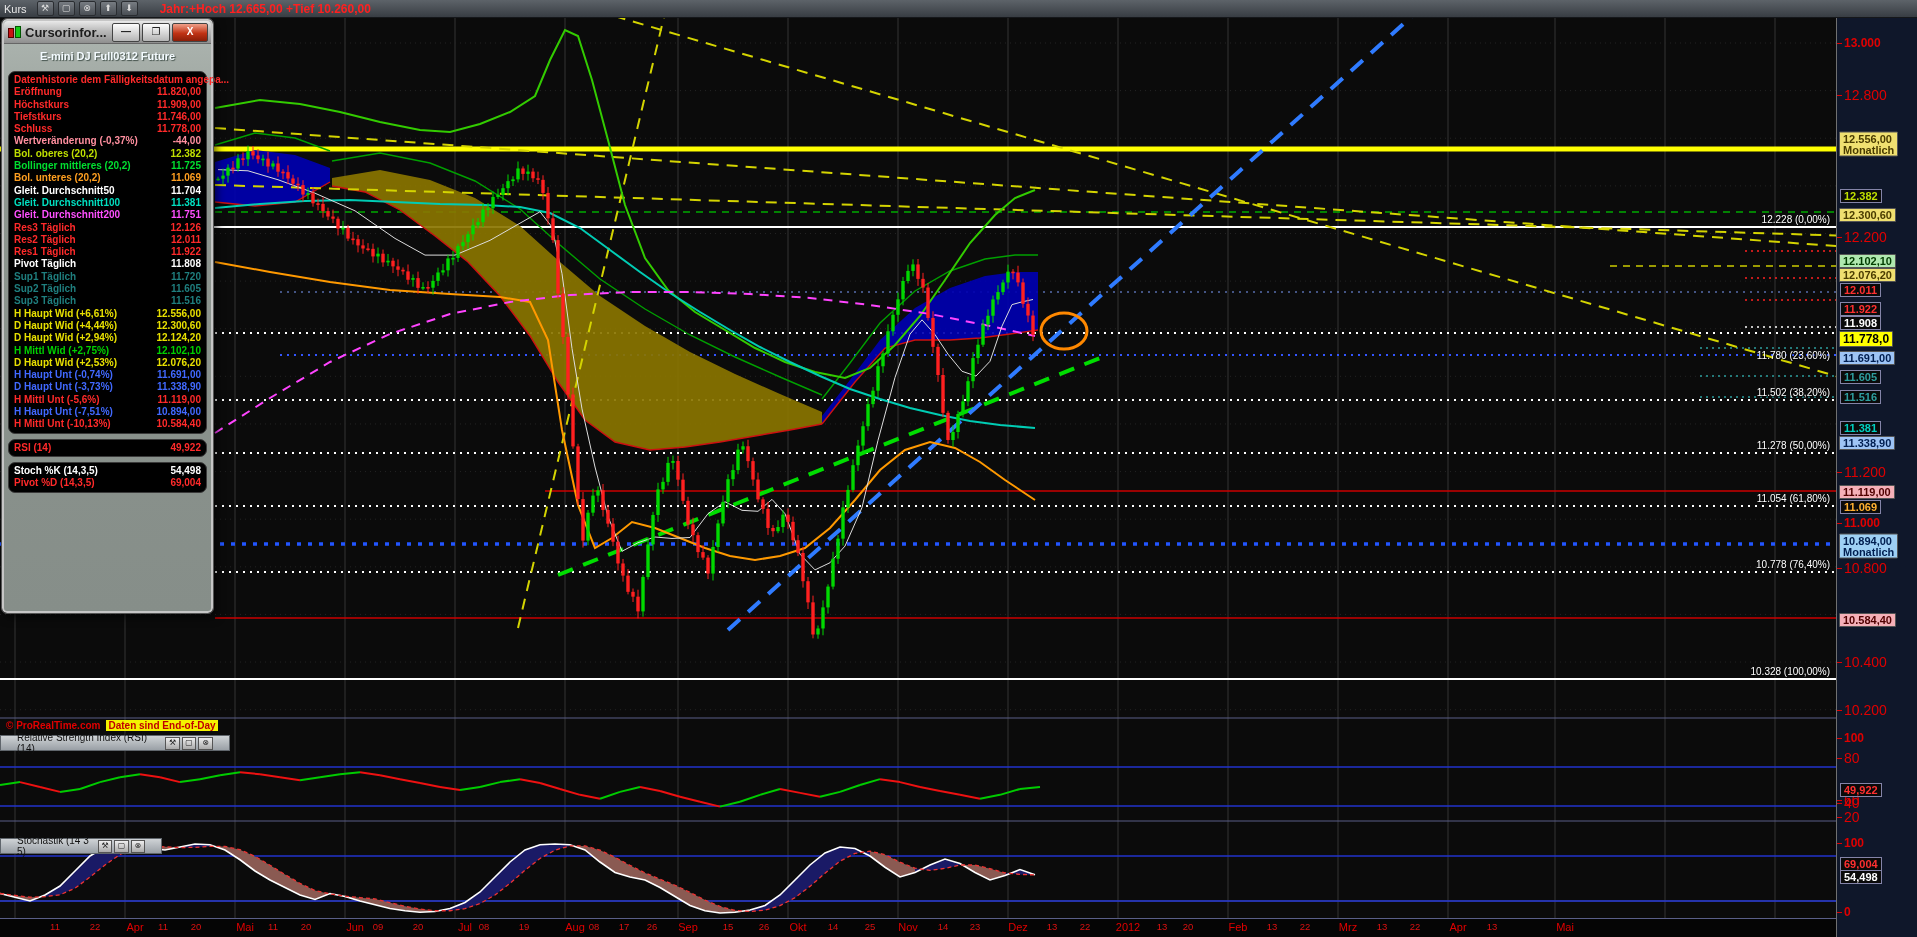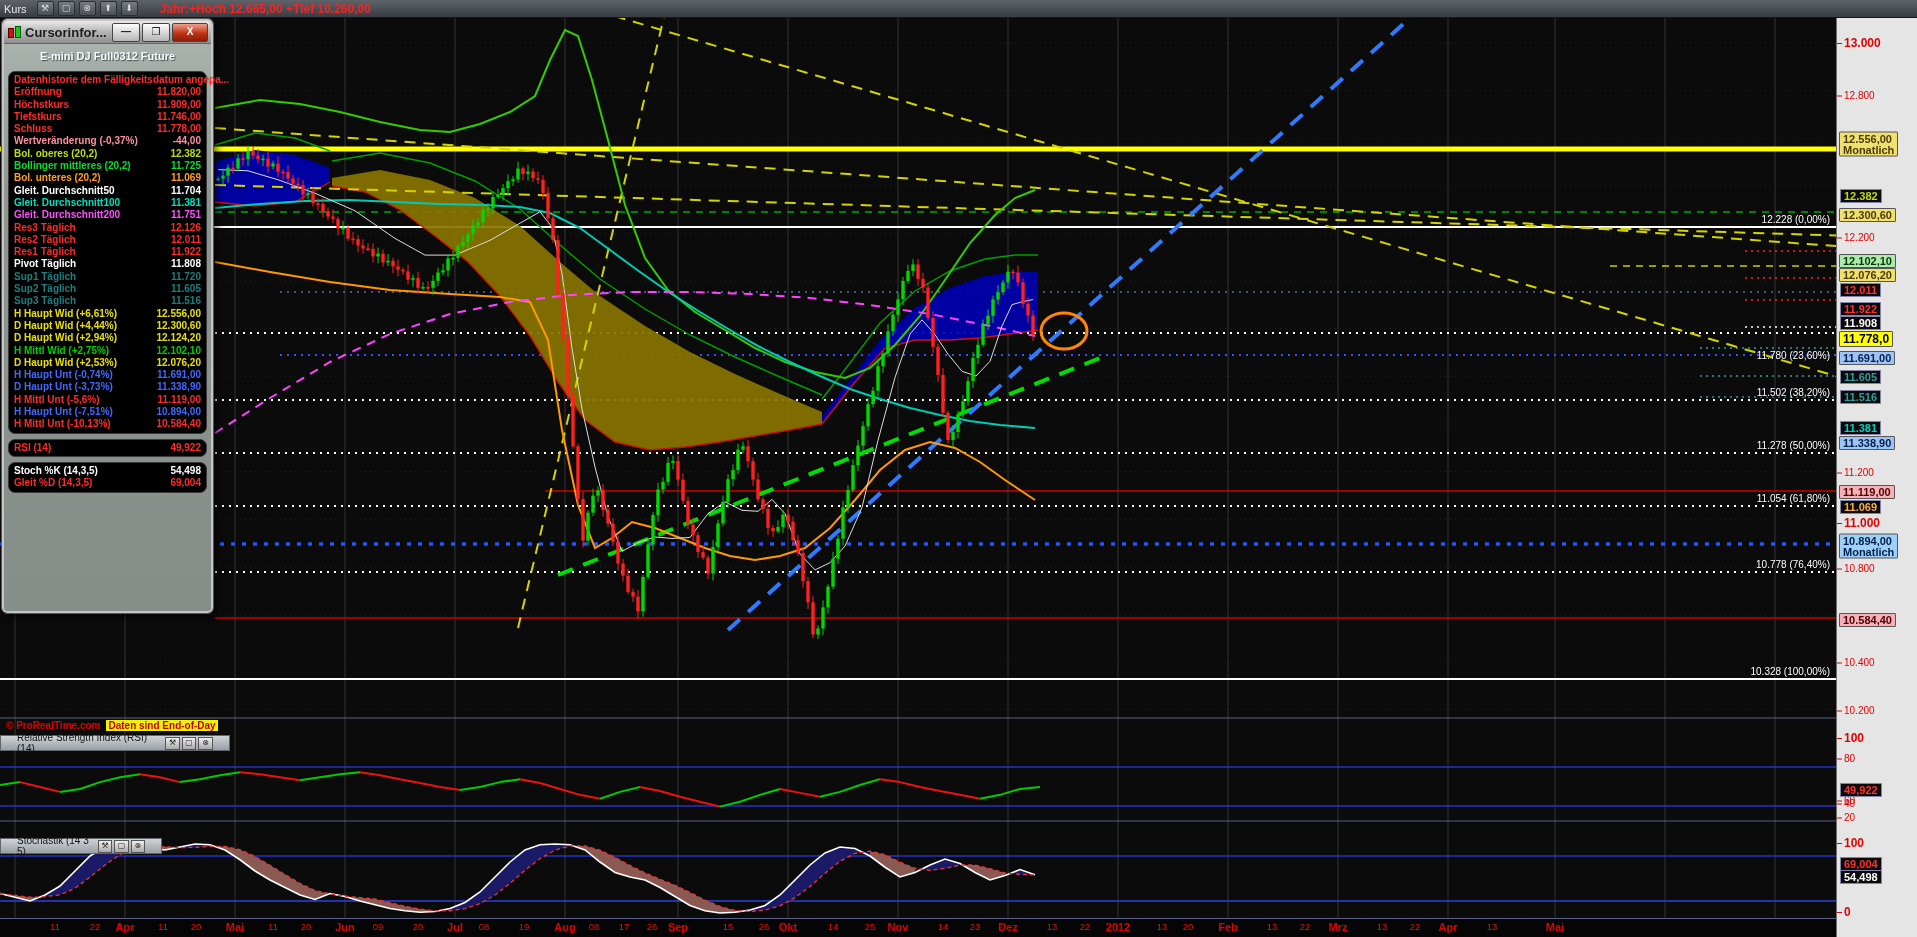--- a/index.html
+++ b/index.html
@@ -45,35 +45,35 @@
   .fib-label{position:absolute;width:205px;text-align:right;font-size:10px;color:#fff;
     text-shadow:1px 1px 1px #000;}
   #copyright{position:absolute;left:6px;top:703px;font-size:10px;font-weight:bold;color:#e00000;z-index:5;}
   #copyright .hl{background:#f3f300;color:#c00000;margin-left:6px;padding:0 2px;}
   .panel-header{position:absolute;left:0;height:14px;background:linear-gradient(#cfd3d6,#9aa0a6);
     border:1px solid #60666c;display:flex;align-items:center;gap:2px;padding:0 16px;z-index:6;
     font-size:10px;color:#111;}
   .ph-btn{width:13px;height:11px;background:linear-gradient(#eee,#aaa);border:1px solid #555;
     font-size:8px;line-height:10px;text-align:center;color:#222;cursor:pointer;}
   
-  #price-axis{position:absolute;left:1836px;top:0;width:81px;height:937px;background:#e5e5e5;
+  #price-axis{position:absolute;left:1836px;top:0;width:81px;height:937px;background:#0f172a;
     border-left:1px solid #707070;z-index:20;}
-  .axis-tick{position:absolute;left:7px;transform:translateY(-50%);font-size:10px;color:#e00000;white-space:nowrap;}
+  .axis-tick{position:absolute;left:7px;transform:translateY(-50%);font-size:14px;color:#e00000;white-space:nowrap;}
   .axis-tick:before{content:"";position:absolute;left:-7px;top:50%;width:5px;border-top:1px solid #e00000;}
   .axis-tick.bold{font-weight:bold;font-size:12px;}
   .axis-box{position:absolute;left:3px;transform:translateY(-50%);border:1px solid #8484a8;
     background:#0a0a0a;padding:0 3px;font-size:11px;font-weight:bold;white-space:nowrap;}
   .axis-badge{position:absolute;left:2px;transform:translateY(-50%);padding:0 3px;
     font-size:11px;font-weight:bold;border:1px solid #555;border-radius:1px;white-space:nowrap;}
   .axis-badge .l2{display:block;margin-top:-1px;}
   
   #time-axis{position:absolute;left:0;top:918px;width:1836px;height:19px;background:#050505;
     border-top:1px solid #5a5f88;}
   .tlabel{position:absolute;top:2px;transform:translateX(-50%);font-size:9.5px;color:#dd1111;}
-  .tlabel.month{font-size:11px;font-weight:bold;color:#e00000;}
+  .tlabel.month{font-size:11px;font-weight:normal;color:#e00000;margin-left:10px;}
 </style>
 </head>
 <body>
 
 <div id="topbar">
   <span class="tb-title">Kurs</span>
   <span class="tb-btn">⚒</span>
   <span class="tb-btn">▢</span>
   <span class="tb-btn">⊗</span>
   <span class="tb-btn">⬆</span>
@@ -858,17 +858,17 @@
         <span>RSI (14)</span>
         <span class="v">49,922</span>
       </div>
     </div>
   <div class="cw-black" id="cw-stoch-box">
       <div class="cw-row" style="color: rgb(255, 255, 255);">
         <span>Stoch %K (14,3,5)</span>
         <span class="v">54,498</span>
       </div>
       <div class="cw-row" style="color: rgb(255, 42, 42);">
-        <span>Gleit %D (14,3,5)</span>
+        <span>Pivot %D (14,3,5)</span>
         <span class="v">69,004</span>
       </div>
     </div>
 </div>
 
 </body></html>

